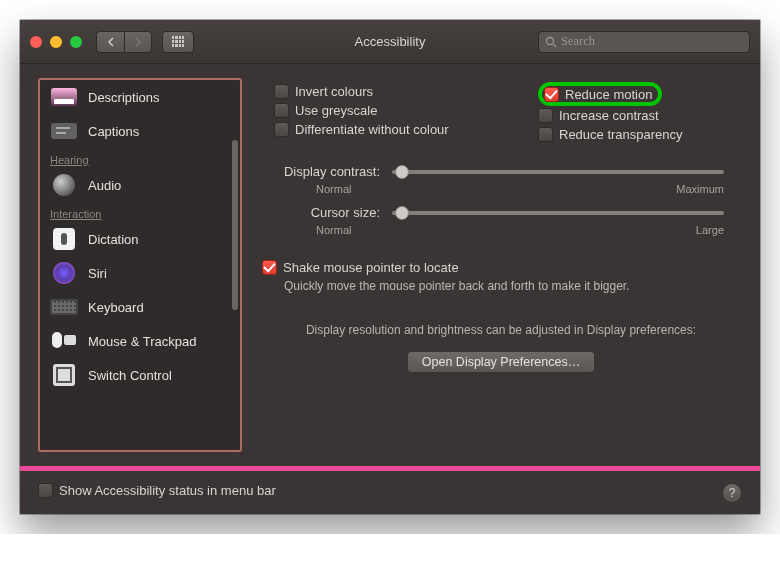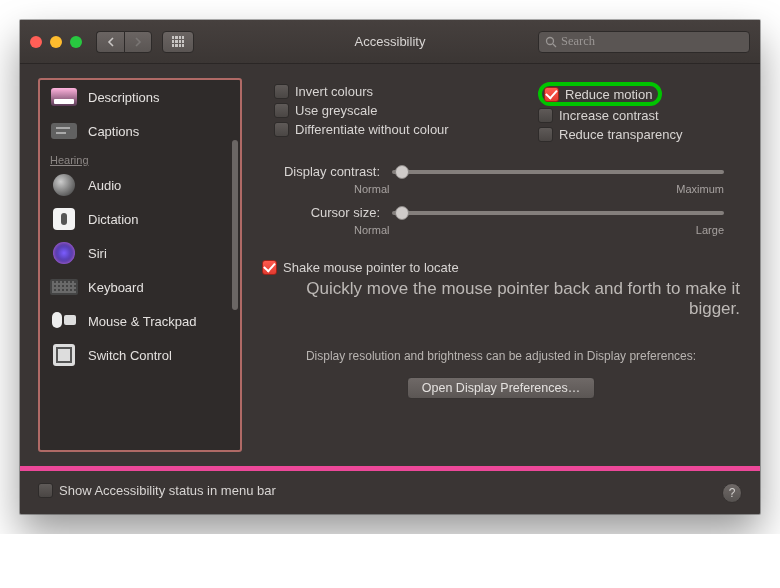--- a/index.html
+++ b/index.html
@@ -159,24 +159,24 @@
   .slider-label { width: 120px; text-align: right; color: #d8d5d3; font-size: 13px; }
   .slider-track {
     flex: 1; height: 4px; background: #847f7c; border-radius: 2px; position: relative; margin: 0 4px;
   }
   .slider-thumb {
     position: absolute; top: 50%; transform: translate(-50%,-50%);
     width: 14px; height: 14px; border-radius: 50%;
     background: #cfcbc9; border: 1px solid #8a8684;
   }
   .slider-captions { display:flex; justify-content: space-between; font-size: 11px; color: #a7a2a0; margin: 4px 0 0 128px; }
-  .slider-captions.wide { margin-left: 94px; margin-right: 4px; }
+  .slider-captions.wide { margin-left: 56px; margin-right: 4px; }
 
   .shake-block { padding: 18px 2px 0 2px; }
-  .shake-desc { font-size: 17px; color: #bdb9b6; margin-left: 22px; margin-top: 2px; text-align: right; }
+  .shake-desc { font-size: 12px; color: #bdb9b6; margin-left: 22px; margin-top: 2px; }
 
   .bottom-note { text-align: center; font-size: 12px; color: #b8b4b1; margin-top: 30px; }
   .open-btn {
     display: inline-block;
     margin-top: 14px;
     padding: 3px 14px;
     background: linear-gradient(#6f6967,#5b5654);
     border: 1px solid #373332;
     border-radius: 4px;
     font-size: 12.5px;
@@ -265,20 +265,21 @@
         </div>
 
         <div class="category-label">Hearing</div>
         <div class="side-item">
           <div class="icon-box">
               <div class="ic-audio"></div>
             </div>
           <span>Audio</span>
         </div>
 
+        <div class="category-label">Interaction</div>
         <div class="side-item">
           <div class="icon-box">
               <div class="ic-dict"></div>
             </div>
           <span>Dictation</span>
         </div>
         <div class="side-item">
           <div class="icon-box">
               <div class="ic-siri"></div>
             </div>

